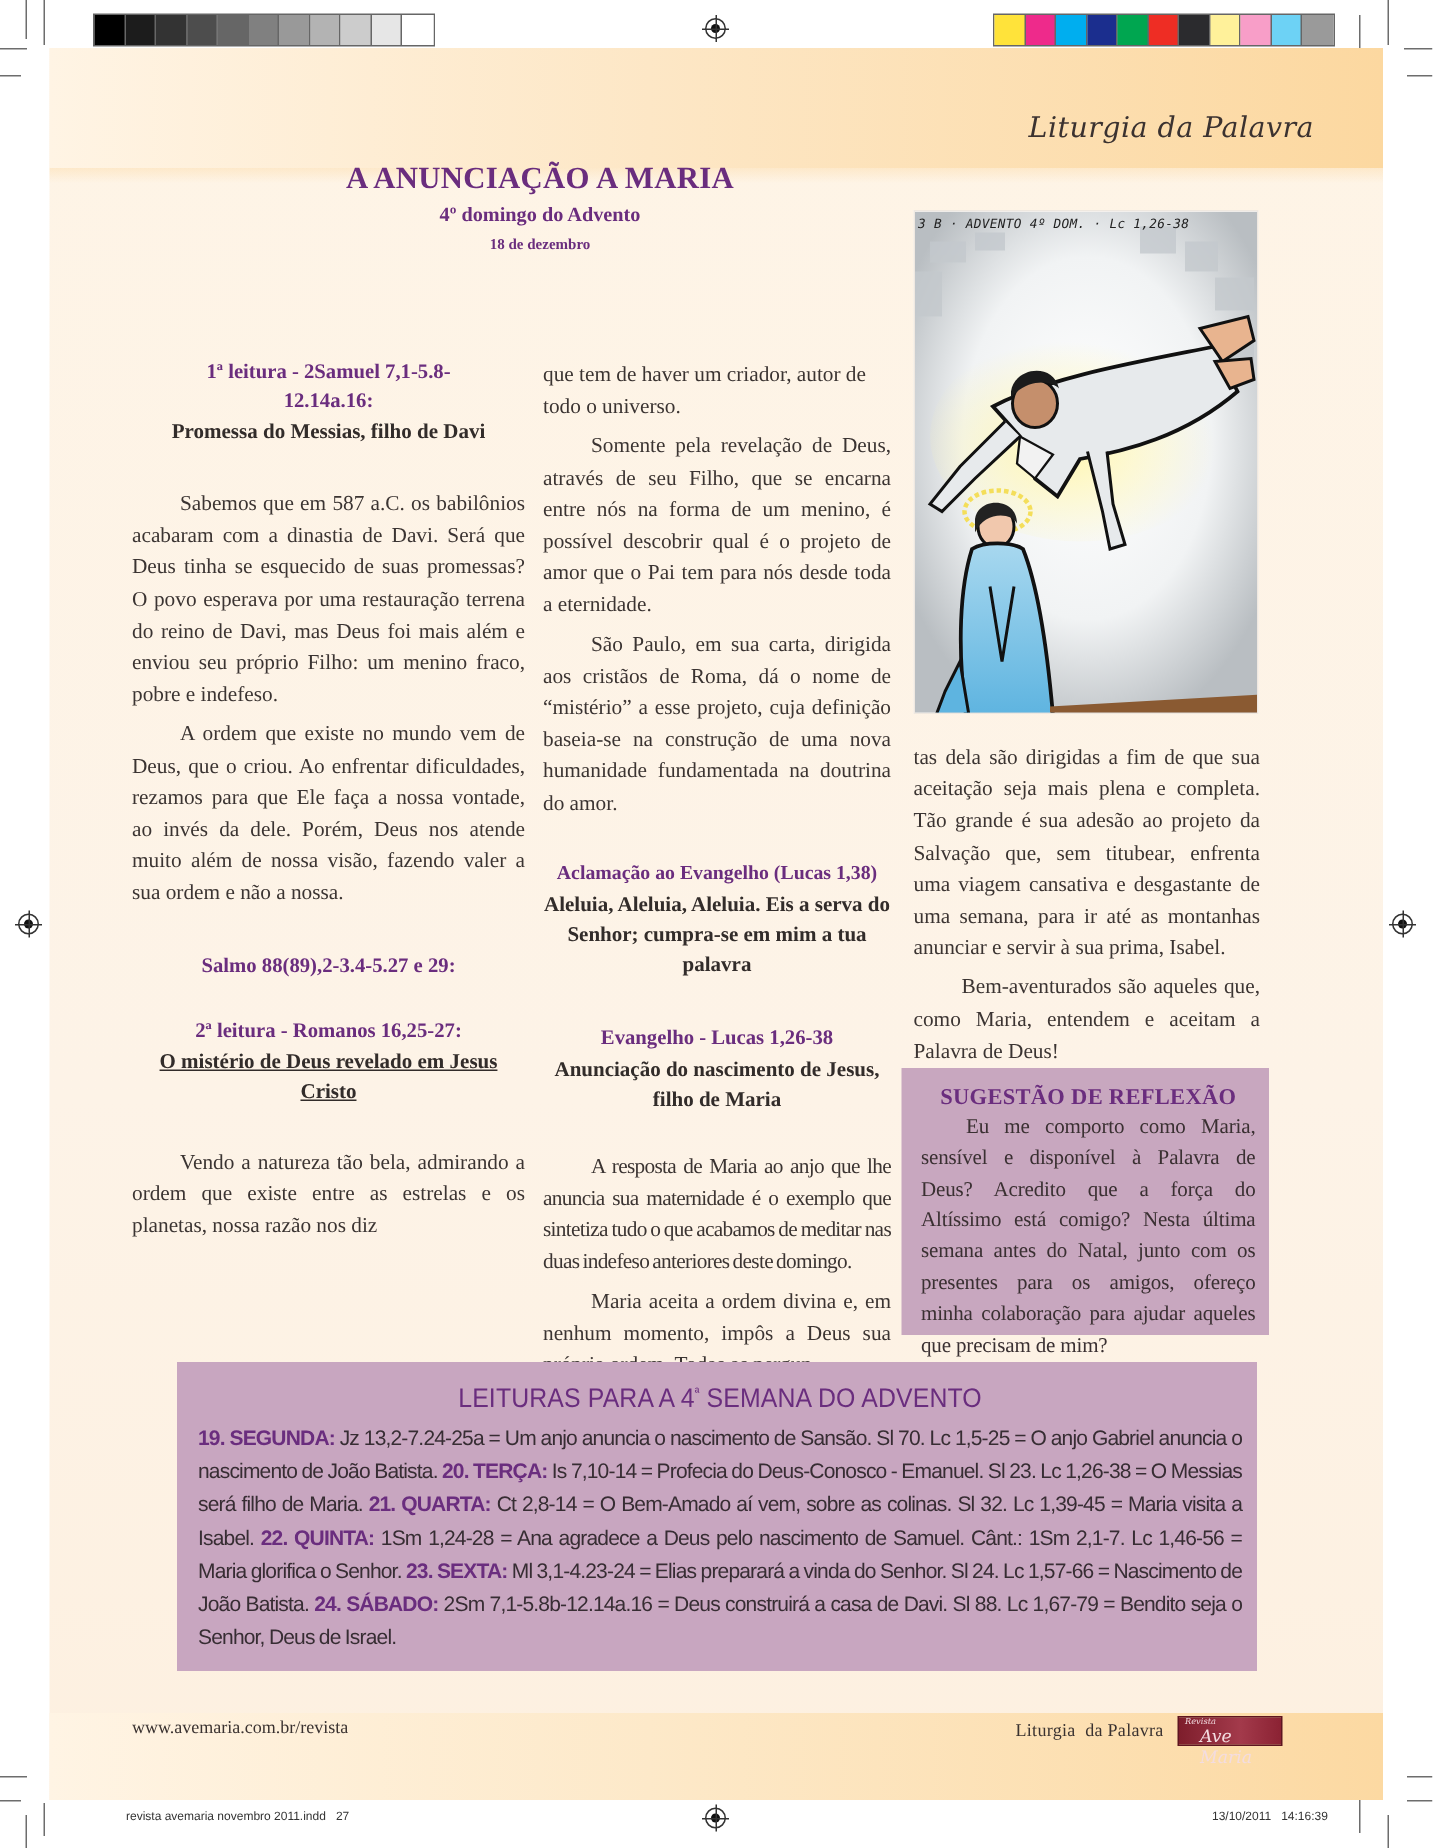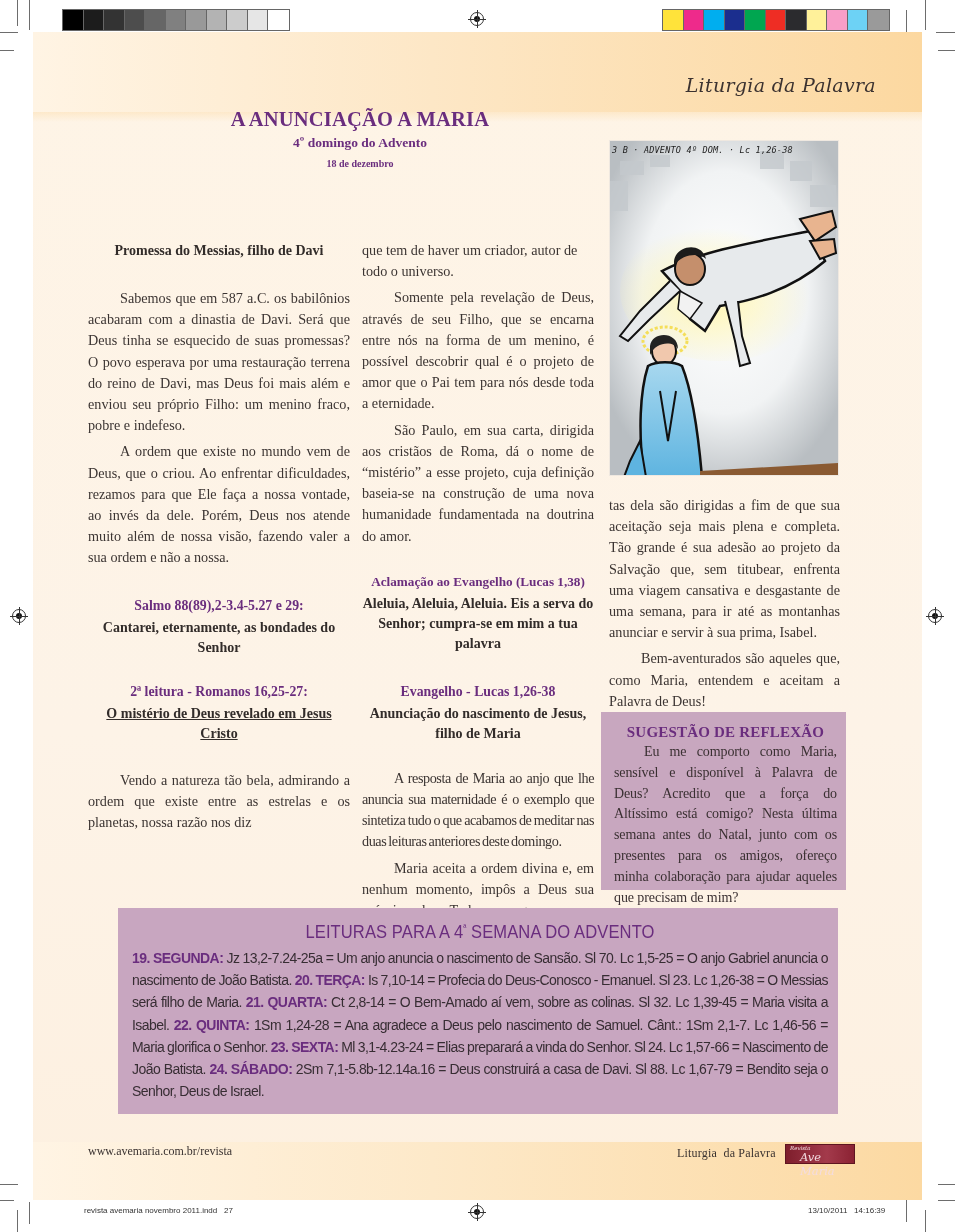--- a/index.html
+++ b/index.html
@@ -143,46 +143,46 @@
   <div class="footer-band"></div>
 </div>
 
 <div class="headline">
   <h1>A ANUNCIAÇÃO A MARIA</h1>
   <div class="sub">4º domingo do Advento</div>
   <div class="sub2">18 de dezembro</div>
 </div>
 
 <div class="col col1">
+  <div class="rtitle" style="padding:0 20px;">1ª leitura - 2Samuel 7,1-5.8-12.14a.16:</div>
   <div class="rsub">Promessa do Messias, filho de Davi</div>
   <div style="height:27px;"></div>
   <p>Sabemos que em 587 a.C. os babilônios acabaram com a dinastia de Davi. Será que Deus tinha se esquecido de suas promessas? O povo esperava por uma restauração terrena do reino de Davi, mas Deus foi mais além e enviou seu próprio Filho: um menino fraco, pobre e indefeso.</p>
   <p>A ordem que existe no mundo vem de Deus, que o criou. Ao enfrentar dificuldades, rezamos para que Ele faça a nossa vontade, ao invés da dele. Porém, Deus nos atende muito além de nossa visão, fazendo valer a sua ordem e não a nossa.</p>
   <div style="height:22px;"></div>
   <div class="rtitle">Salmo 88(89),2-3.4-5.27 e 29:</div>
-  <div class="rsub">Cantarei, eternamente, as bondades do Senhor</div>
   <div style="height:24px;"></div>
   <div class="rtitle">2ª leitura - Romanos 16,25-27:</div>
   <div class="rsub" style="padding:0 18px;text-decoration:underline;">O mistério de Deus revelado em Jesus Cristo</div>
   <div style="height:26px;"></div>
   <p>Vendo a natureza tão bela, admirando a ordem que existe entre as estrelas e os planetas, nossa razão nos diz</p>
 </div>
 
 <div class="col col2">
   <p class="noindent" style="text-align:left;">que tem de haver um criador, autor de todo o universo.</p>
   <p>Somente pela revelação de Deus, através de seu Filho, que se encarna entre nós na forma de um menino, é possível descobrir qual é o projeto de amor que o Pai tem para nós desde toda a eternidade.</p>
   <p>São Paulo, em sua carta, dirigida aos cristãos de Roma, dá o nome de “mistério” a esse projeto, cuja definição baseia-se na construção de uma nova humanidade fundamentada na doutrina do amor.</p>
   <div style="height:20px;"></div>
   <div class="rtitle" style="font-size:13.2px;">Aclamação ao Evangelho (Lucas 1,38)</div>
   <div class="rsub">Aleluia, Aleluia, Aleluia. Eis a serva do Senhor; cumpra-se em mim a tua palavra</div>
   <div style="height:28px;"></div>
   <div class="rtitle">Evangelho - Lucas 1,26-38</div>
   <div class="rsub" style="padding:0 6px;">Anunciação do nascimento de Jesus, filho de Maria</div>
   <div style="height:24px;"></div>
-  <p class="tight">A resposta de Maria ao anjo que lhe anuncia sua maternidade é o exemplo que sintetiza tudo o que acabamos de meditar nas duas leituras anteriores deste domingo.</p>
+  <p class="tight">A resposta de Maria ao anjo que lhe anuncia sua maternidade é o exemplo que sintetiza tudo o que acabamos de meditar nas duas indefeso anteriores deste domingo.</p>
   <p>Maria aceita a ordem divina e, em nenhum momento, impôs a Deus sua própria ordem. Todas as pergun-</p>
 </div>
 
 <div class="illus">
   <svg width="230" height="336" viewBox="0 0 230 336">
     <defs>
       <radialGradient id="cloud" cx="50%" cy="45%" r="60%">
         <stop offset="0%" stop-color="#ffffff"></stop>
         <stop offset="60%" stop-color="#f1f3f4"></stop>
         <stop offset="100%" stop-color="#b9bec2"></stop>

